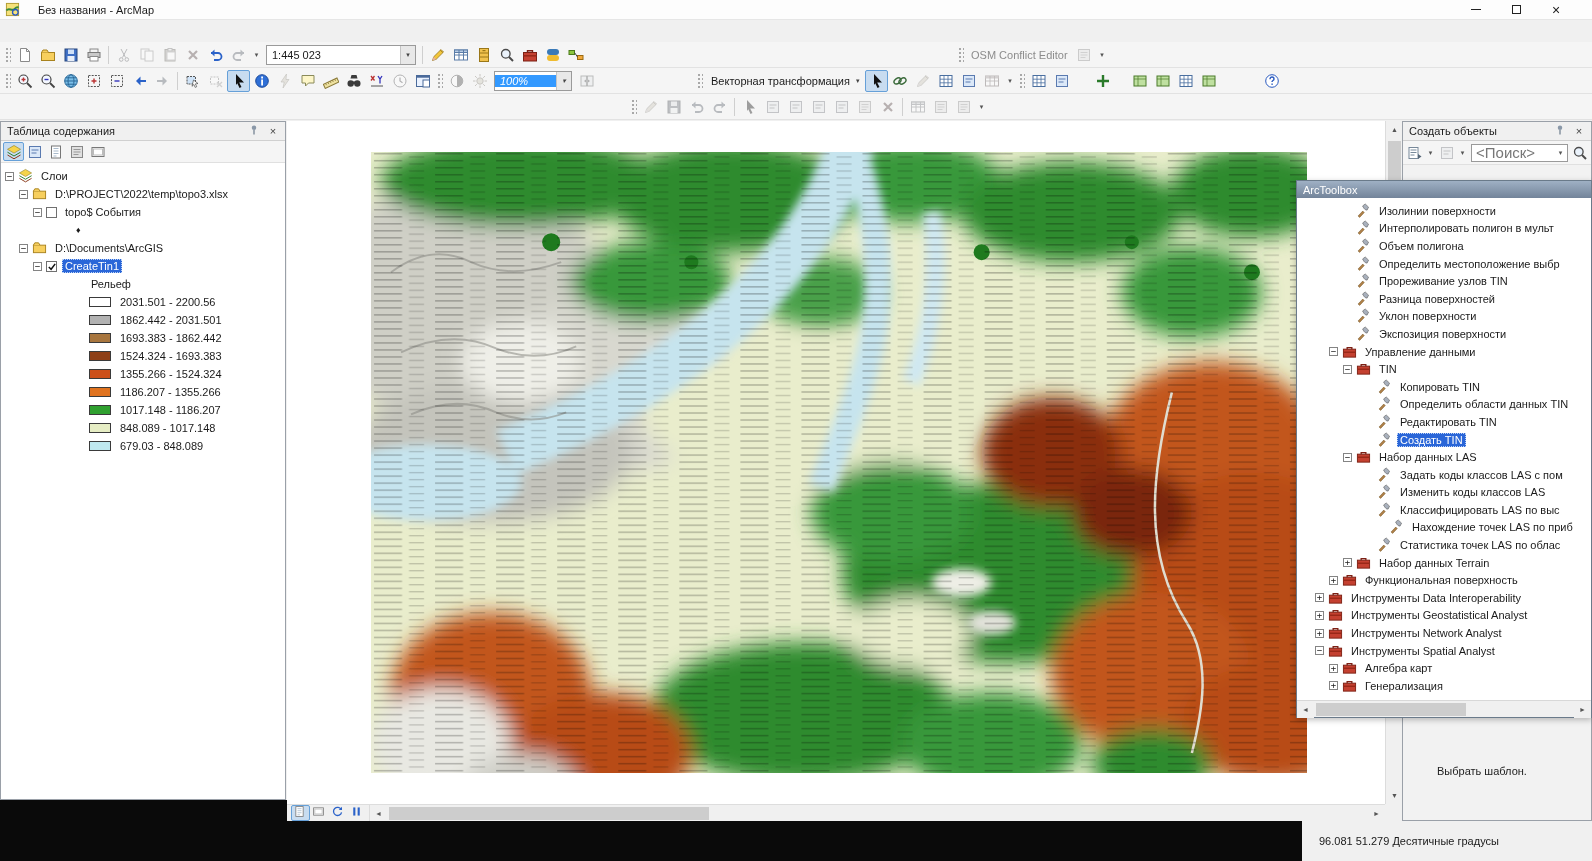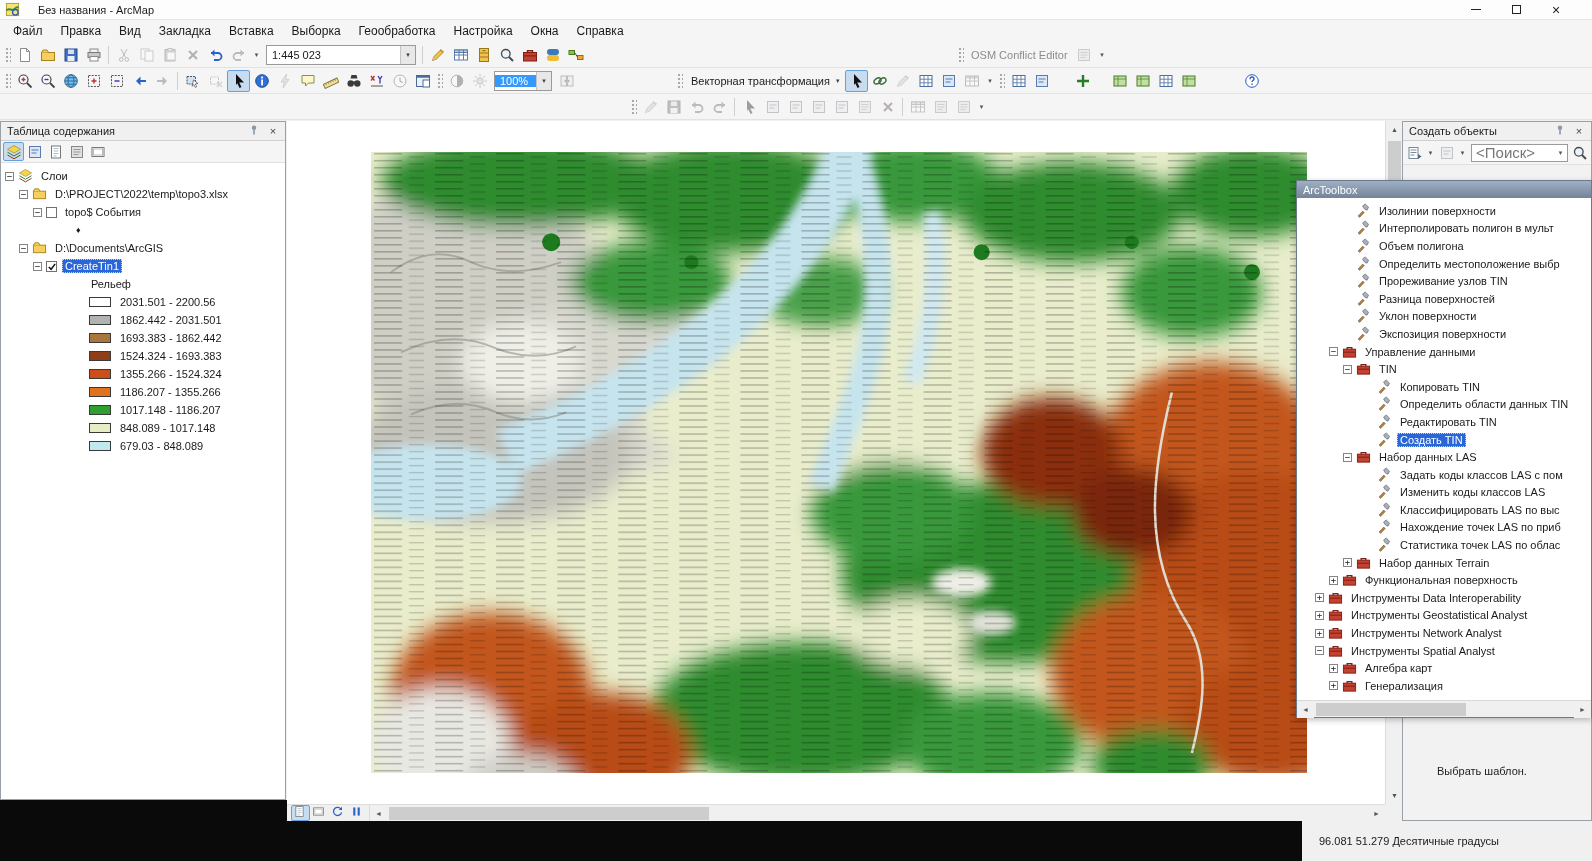--- a/index.html
+++ b/index.html
@@ -108,32 +108,20 @@
       <span class="wbtn">
           <span class="min-glyph"></span>
         </span>
       <span class="wbtn">
           <span class="max-glyph"></span>
         </span>
       <span class="wbtn">×</span>
     </span>
   </div>
 
-  <div class="menubar">
-      <span class="mitem">Файл</span>
-      <span class="mitem">Правка</span>
-      <span class="mitem">Вид</span>
-      <span class="mitem">Закладка</span>
-      <span class="mitem">Вставка</span>
-      <span class="mitem">Выборка</span>
-      <span class="mitem">Геообработка</span>
-      <span class="mitem">Настройка</span>
-      <span class="mitem">Окна</span>
-      <span class="mitem">Справка</span>
-    </div>
 
   <div class="tbrow r1">
       <span class="grip"></span>
       <span class="icon">
         <span class="svg">
           <svg viewBox="0 0 16 16">
             <path d="M3.5 1.5h6l3 3v10h-9z" fill="#fff" stroke="#8a8a8a"></path>
             <path d="M9.5 1.5v3h3" fill="none" stroke="#8a8a8a"></path>
           </svg>
         </span>
@@ -458,21 +446,21 @@
         </span>
       </span>
       <span class="icon disabled">
         <span class="svg">
           <svg viewBox="0 0 16 16">
             <circle cx="8" cy="8" r="3.2" fill="#f6c63a" stroke="#a87a10"></circle>
             <path d="M8 1v2.5M8 12.5V15M1 8h2.5M12.5 8H15M3 3l1.8 1.8M11.2 11.2L13 13M13 3l-1.8 1.8M4.8 11.2L3 13" stroke="#a87a10"></path>
           </svg>
         </span>
       </span>
-      <span class="combo hl" style="width: 58px;">
+      <span class="combo hl" style="width: 78px; font-style: italic;">
         <span class="combo-text">100%</span>
         <span class="combo-arrow">▾</span>
       </span>
       <span class="icon disabled">
         <span class="svg">
           <svg viewBox="0 0 16 16">
             <rect x="2" y="3" width="12" height="10" fill="#d8e8f8" stroke="#567"></rect>
             <path d="M8 3v10" stroke="#345" stroke-width="1.5"></path>
             <path d="M5 8l2-1.5v3zM11 8L9 6.5v3z" fill="#345"></path>
           </svg>
@@ -1239,21 +1227,21 @@
         <div class="trow" style="padding-left: 67px;">
           <span class="expsp"></span>
           <span class="ticon">
             <svg viewBox="0 0 16 16">
               <path d="M2.2 13.8l5-5.2 1.6 1.6-5 5.2z" fill="#b08048" stroke="#6a4a1a" stroke-width=".5"></path>
               <path d="M7 3.2L9.8 1l3.6 3.4-1.6 3.2-1.8-.4-1.6-1.6z" fill="#a8b0bc" stroke="#555" stroke-width=".6"></path>
             </svg>
           </span>
           <span class="tlb">Классифицировать LAS по выс</span>
         </div>
-        <div class="trow" style="padding-left: 67px;">
+        <div class="trow" style="padding-left: 67px; margin-left: 12px;">
           <span class="expsp"></span>
           <span class="ticon">
             <svg viewBox="0 0 16 16">
               <path d="M2.2 13.8l5-5.2 1.6 1.6-5 5.2z" fill="#b08048" stroke="#6a4a1a" stroke-width=".5"></path>
               <path d="M7 3.2L9.8 1l3.6 3.4-1.6 3.2-1.8-.4-1.6-1.6z" fill="#a8b0bc" stroke="#555" stroke-width=".6"></path>
             </svg>
           </span>
           <span class="tlb">Нахождение точек LAS по приб</span>
         </div>
         <div class="trow" style="padding-left: 67px;">

